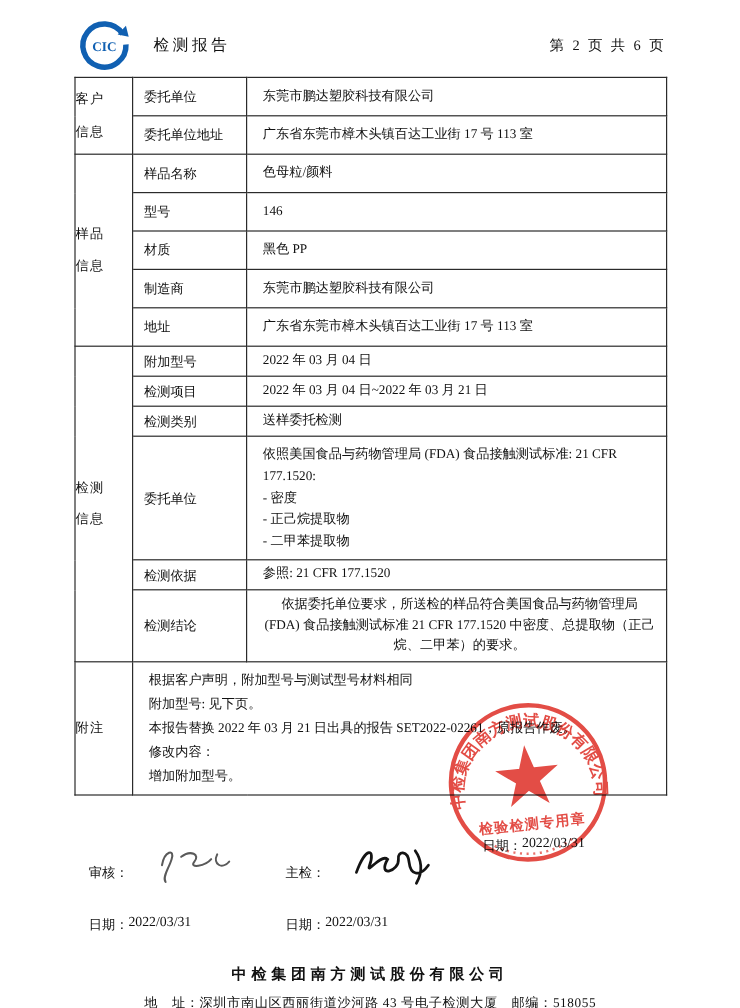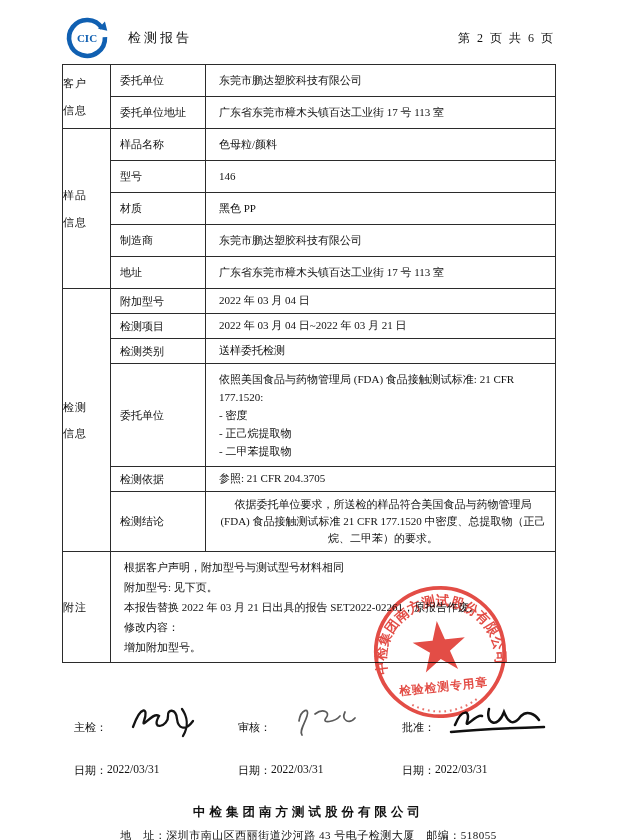--- a/index.html
+++ b/index.html
@@ -199,55 +199,49 @@
     </tr>
     <tr>
       <td class="lbl">委托单位</td>
       <td class="val multi">依照美国食品与药物管理局 (FDA) 食品接触测试标准: 21 CFR 177.1520:
 - 密度
 - 正己烷提取物
 - 二甲苯提取物</td>
     </tr>
     <tr class="h25">
       <td class="lbl">检测依据</td>
-      <td class="val">参照: 21 CFR 204.3705</td>
+      <td class="val">参照: 21 CFR 177.1520</td>
     </tr>
     <tr>
       <td class="lbl">检测结论</td>
       <td class="val tight">依据委托单位要求，所送检的样品符合美国食品与药物管理局 (FDA) 食品接触测试标准 21 CFR 177.1520 中密度、总提取物（正己烷、二甲苯）的要求。</td>
     </tr>
 
     <tr>
       <th class="sec-title">附注</th>
       <td colspan="2" class="note-cell">根据客户声明，附加型号与测试型号材料相同
 附加型号: 见下页。
 本报告替换 2022 年 03 月 21 日出具的报告 SET2022-02261，原报告作废。
 修改内容：
 增加附加型号。</td>
     </tr>
   </tbody>
     </table>
 
   <div class="signoff">
     <div class="sig-cell">
-      <span class="role">主检：</span>
-      <svg width="96" height="40" viewBox="0 0 96 40">
-        <path d="M14 28 C 22 6, 30 8, 25 22 C 22 31, 34 12, 40 17 C 31 33, 50 27, 49 17 C 48 10, 57 9, 58 20 C 59 29, 66 33, 74 22 M 63 10 C 68 17, 70 27, 64 37" fill="none" stroke="#141414" stroke-width="2.3" stroke-linecap="round"></path>
-      </svg>
-    </div>
-    <div class="sig-cell">
       <span class="role">审核：</span>
       <svg width="90" height="40" viewBox="0 0 90 40">
         <path d="M16 22 C 18 10, 27 8, 24 17 C 22 24, 16 32, 19 36 M 32 15 C 40 9, 48 13, 43 19 C 38 25, 52 23, 57 17 M 62 13 C 58 21, 66 26, 72 19" fill="none" stroke="#5a5a5a" stroke-width="1.7" stroke-linecap="round"></path>
       </svg>
     </div>
     <div class="sig-cell">
-      <span class="role">批准：</span>
-      <svg width="100" height="40" viewBox="0 0 100 40">
-        <path d="M8 26 C 15 9, 24 11, 20 23 C 18 30, 29 15, 35 17 M 42 10 C 38 25, 51 30, 57 13 C 61 23, 66 28, 74 17 C 80 11, 88 15, 92 21 M 4 33 C 35 30, 65 29, 97 28" fill="none" stroke="#101010" stroke-width="2.5" stroke-linecap="round"></path>
+      <span class="role">主检：</span>
+      <svg width="96" height="40" viewBox="0 0 96 40">
+        <path d="M14 28 C 22 6, 30 8, 25 22 C 22 31, 34 12, 40 17 C 31 33, 50 27, 49 17 C 48 10, 57 9, 58 20 C 59 29, 66 33, 74 22 M 63 10 C 68 17, 70 27, 64 37" fill="none" stroke="#141414" stroke-width="2.3" stroke-linecap="round"></path>
       </svg>
     </div>
 
     <div class="date-cell">
       <span>日期：</span>
       <span class="dv">2022/03/31</span>
     </div>
     <div class="date-cell">
       <span>日期：</span>
       <span class="dv">2022/03/31</span>

